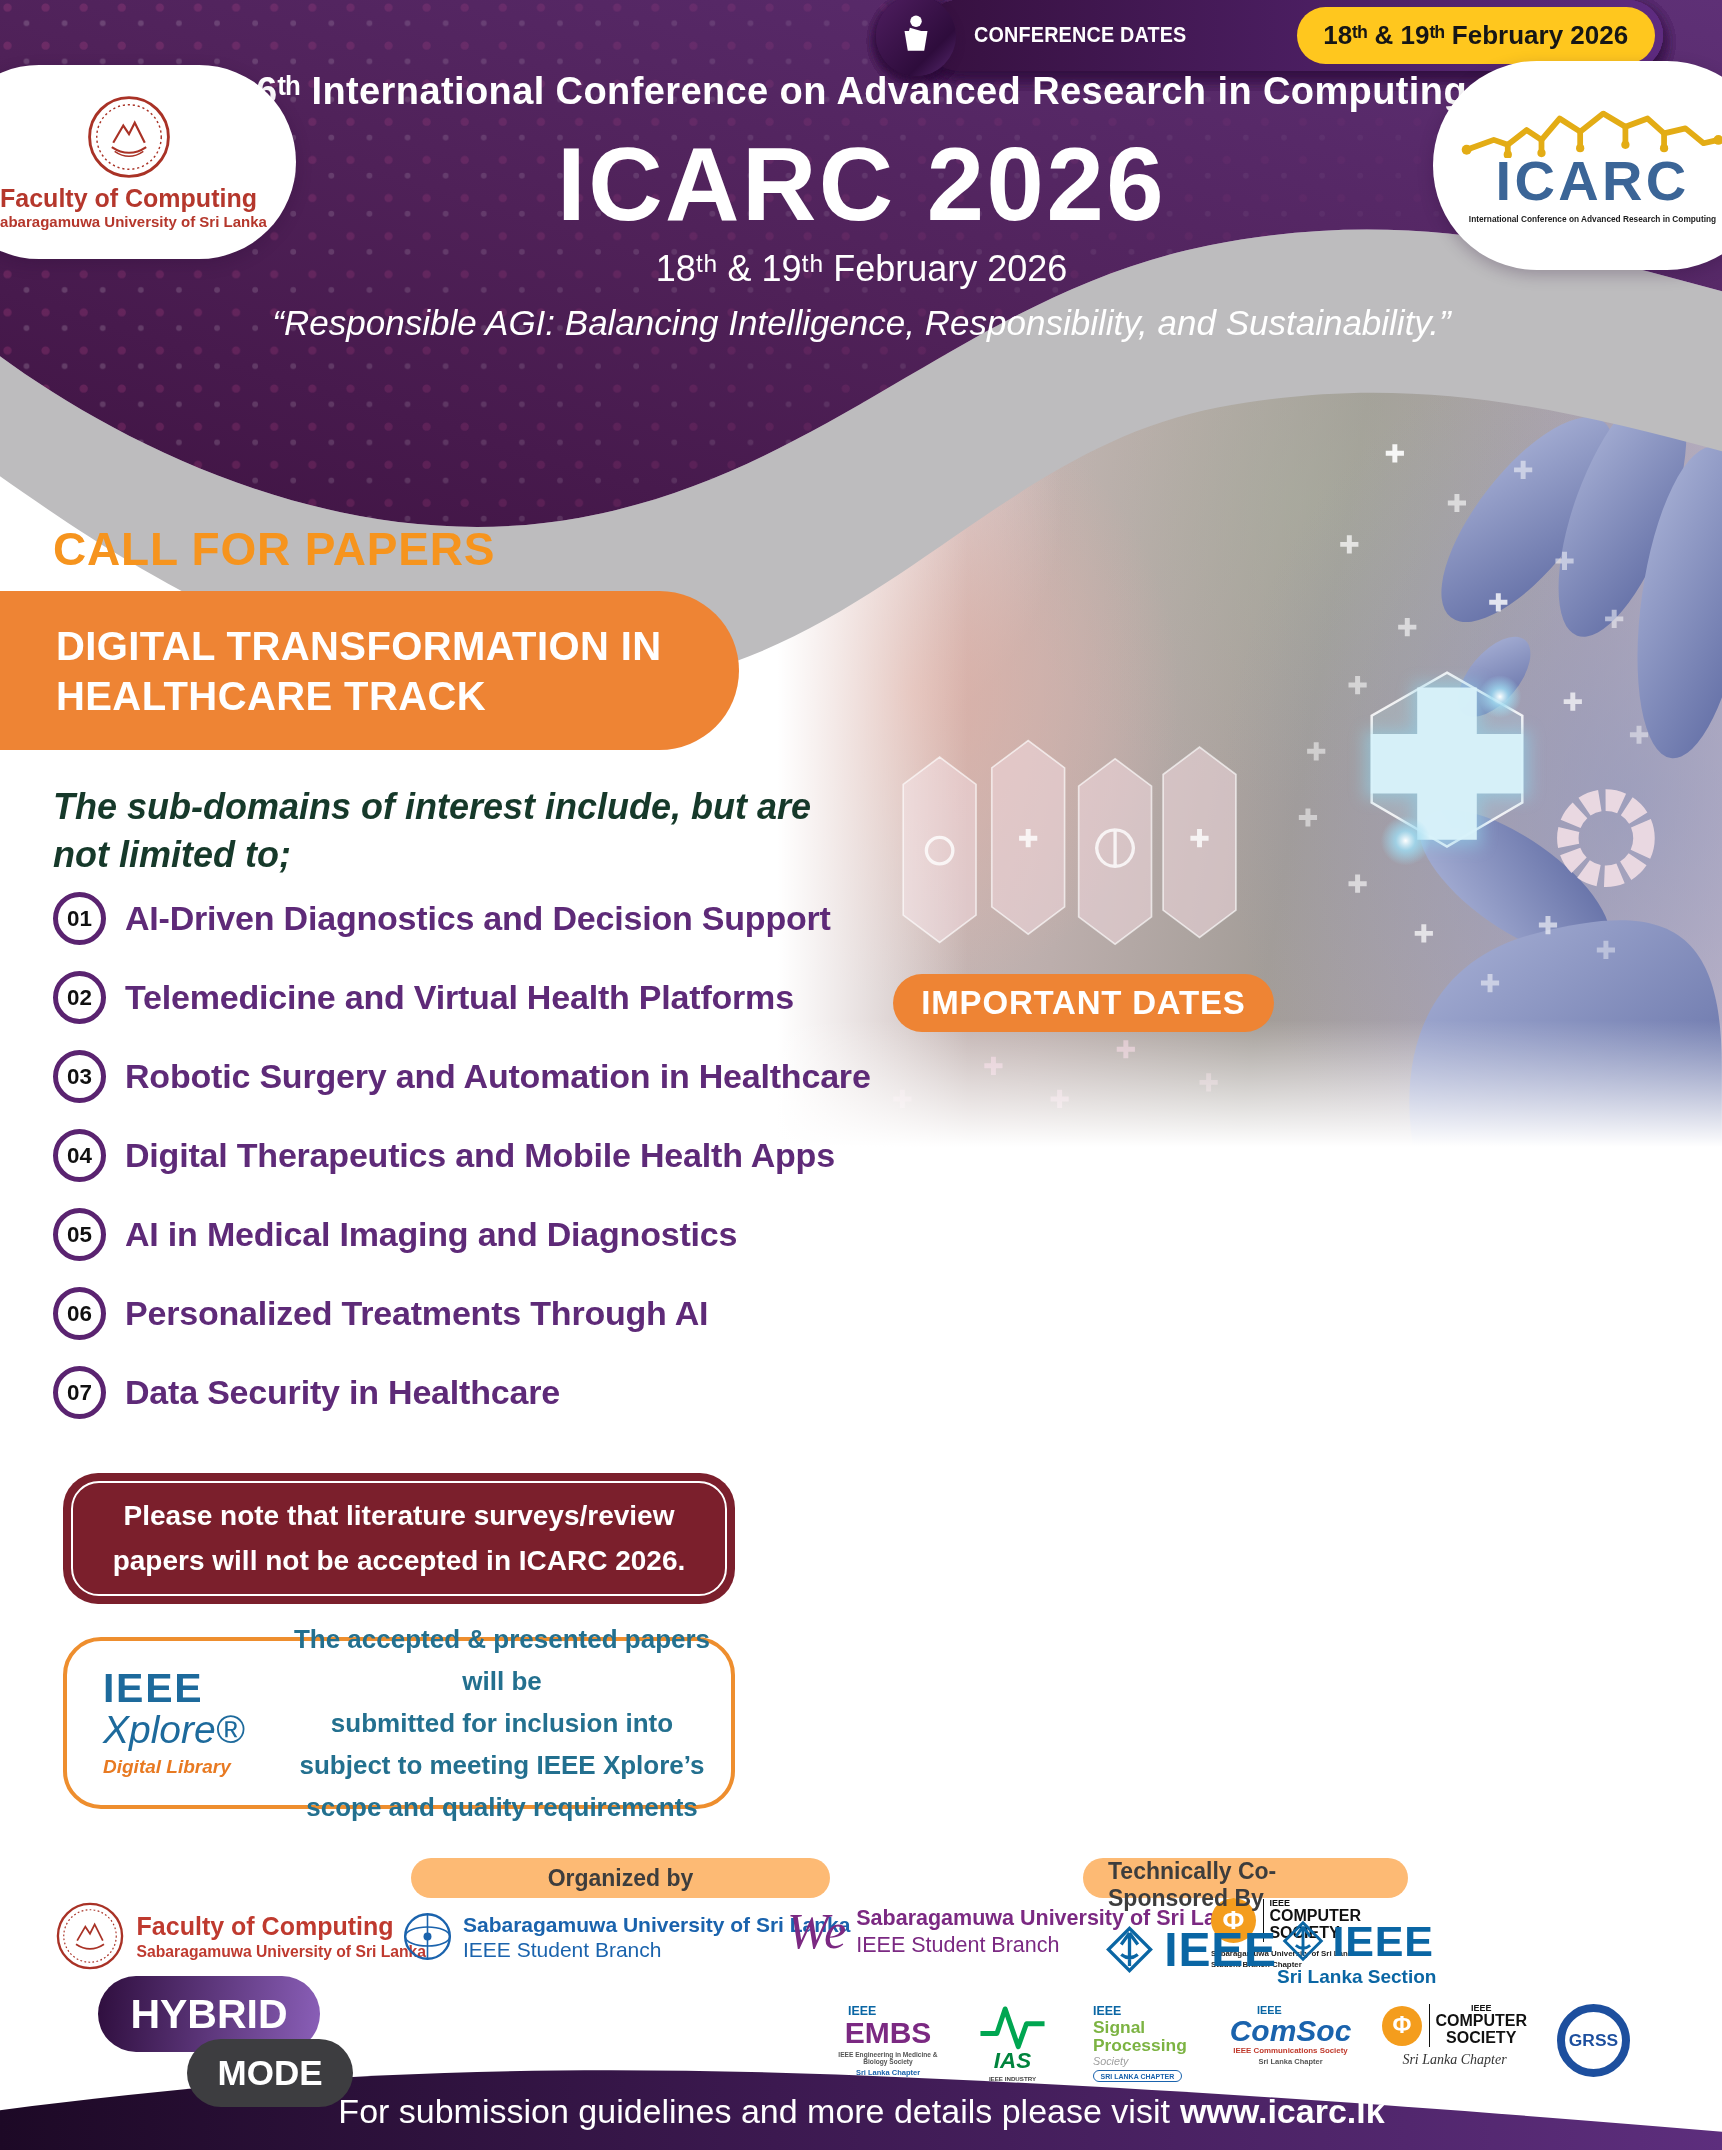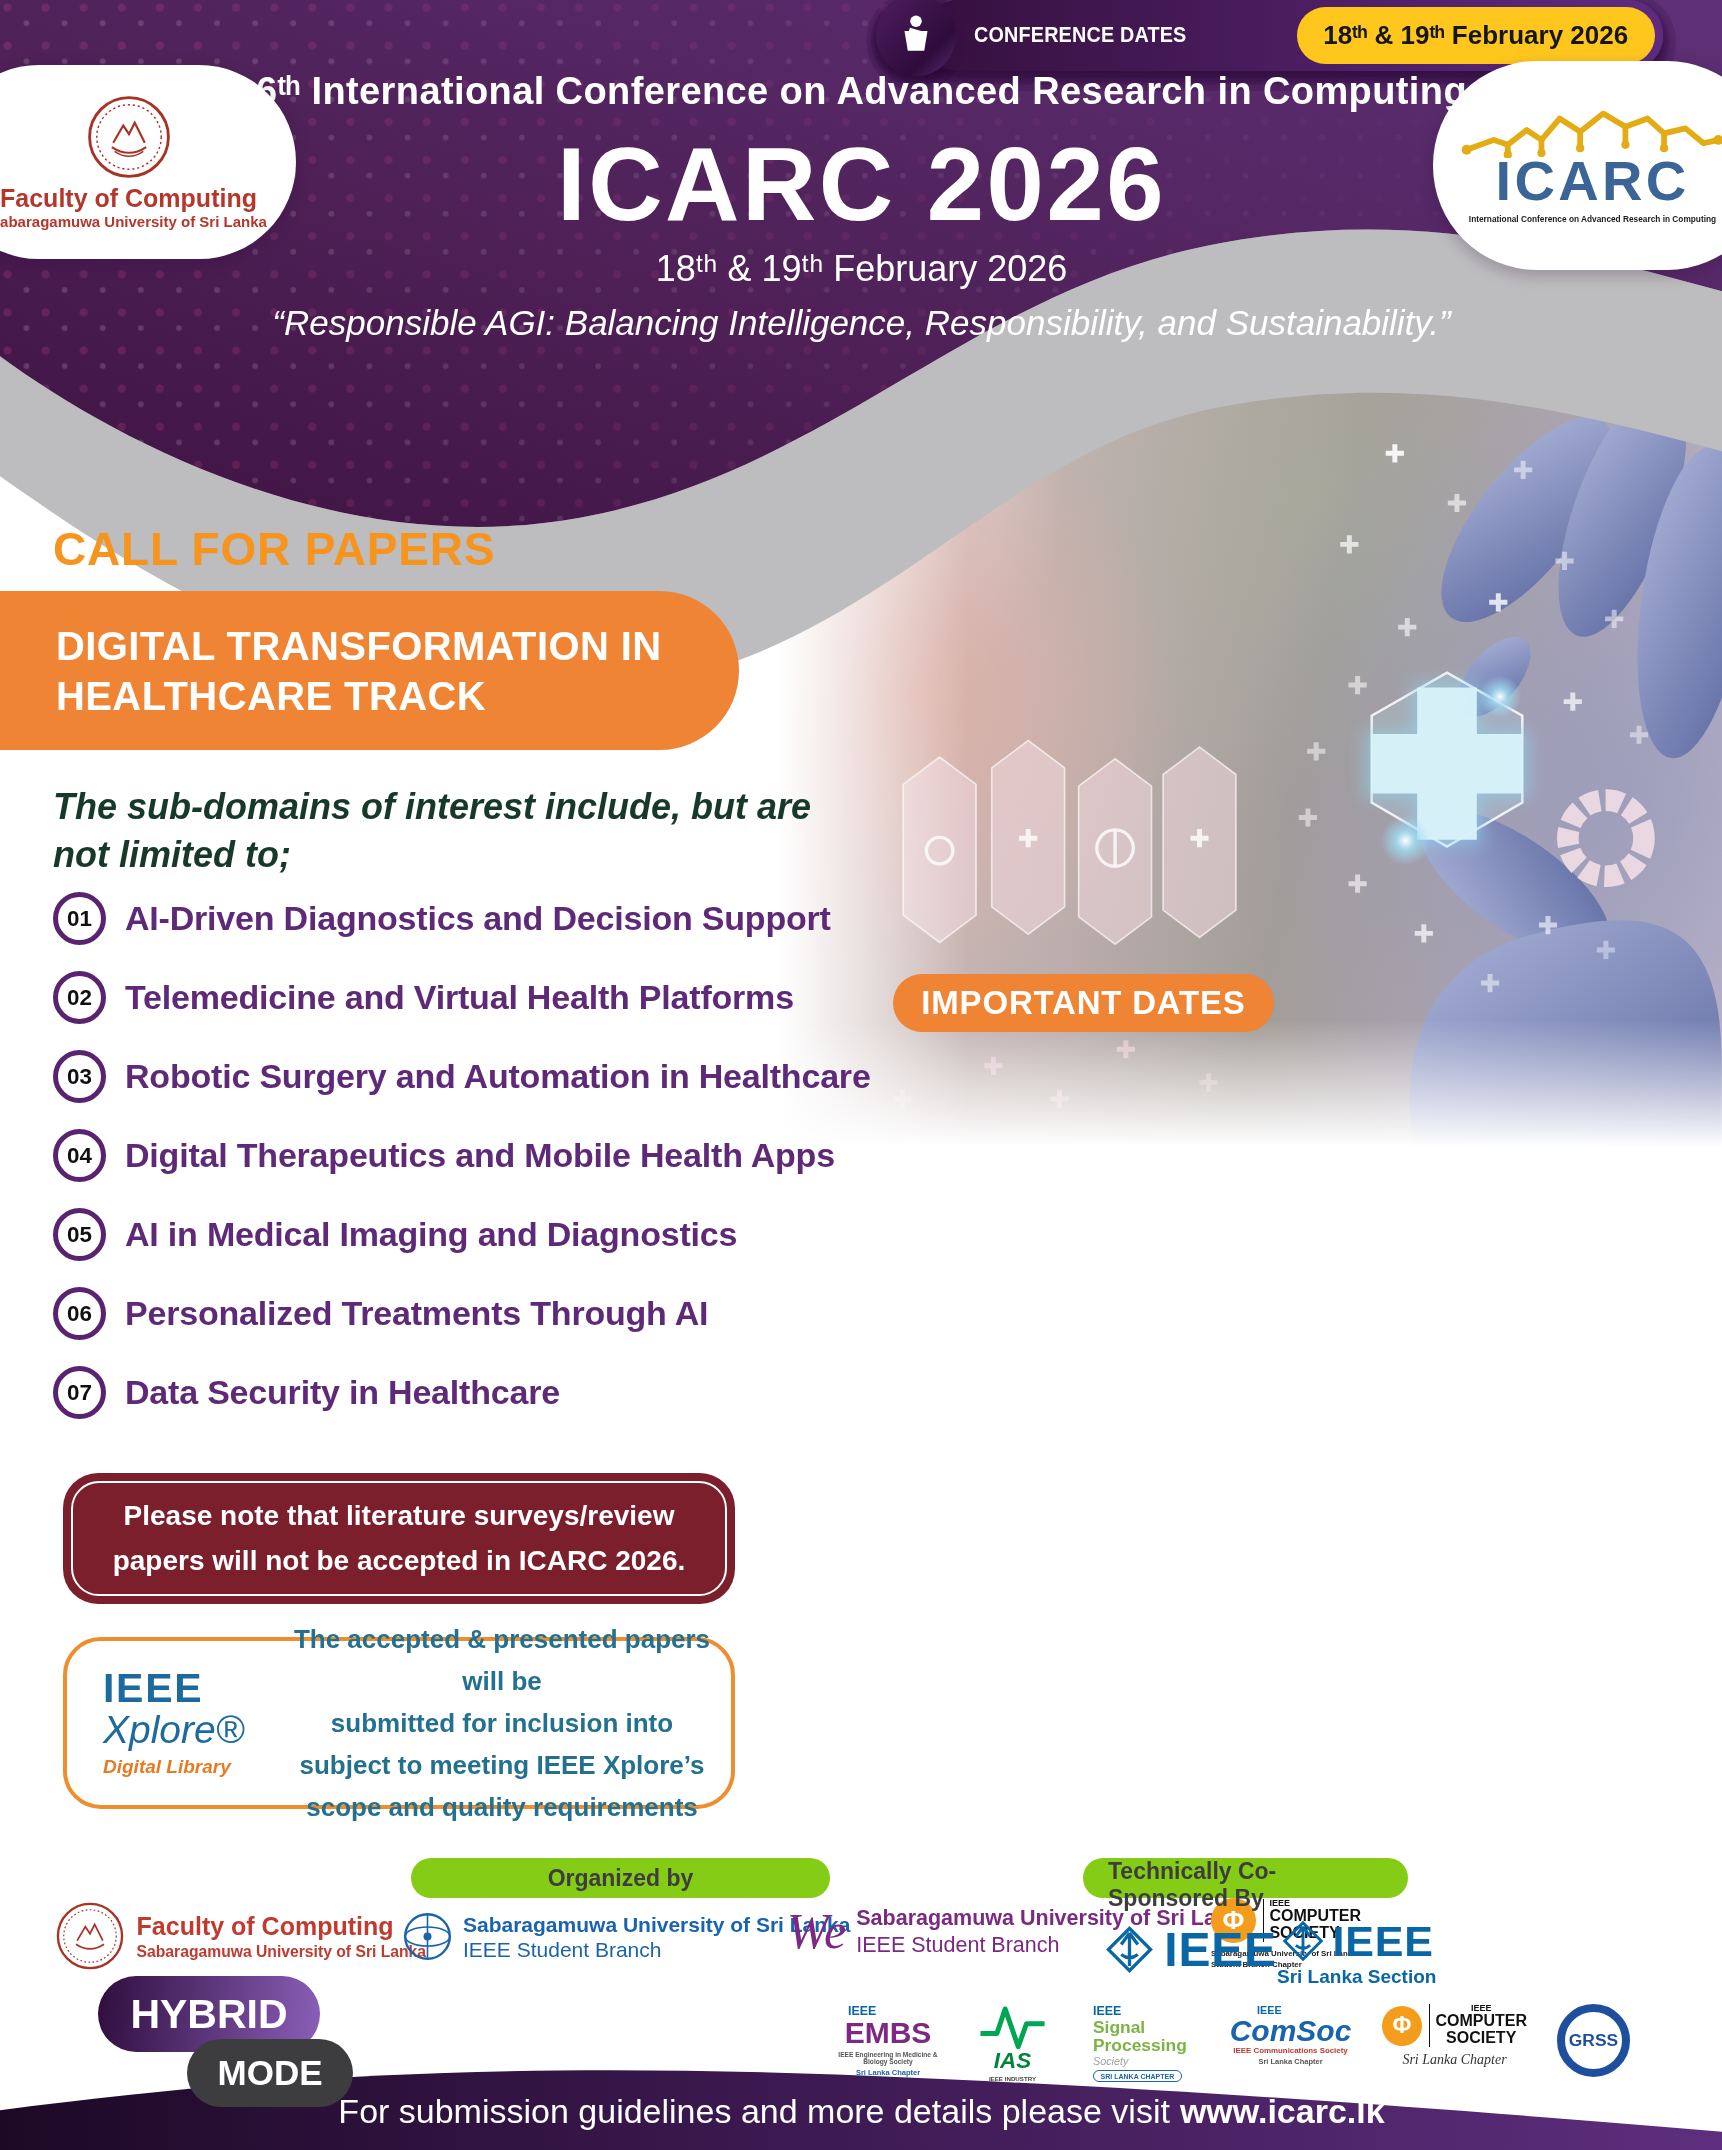--- a/index.html
+++ b/index.html
@@ -88,21 +88,21 @@
     background:linear-gradient(135deg,#4f1e60,#2e0c3c 70%,#5a2a72);display:grid;place-items:center;
     box-shadow:0 5px 10px rgba(46,13,58,.3)}
   .dr-label{position:absolute;left:98px;top:0;bottom:0;display:flex;align-items:center;color:#fff;
     font-weight:700;font-size:21.5px;letter-spacing:0.2px;white-space:nowrap;transform:scaleX(.92);
     transform-origin:left center}
   .dr-date{position:absolute;right:8.3px;top:6.6px;bottom:6.6px;display:flex;align-items:center;
     background:#ffc71e;border-radius:29px;padding:0 26.5px;color:#161616;font-size:26px;font-weight:700;
     white-space:nowrap}
 
   
-  .gpill{position:absolute;height:40px;background:#84cc16;border-radius:20px;display:grid;
+  .gpill{position:absolute;height:40px;background:#fdba74;border-radius:20px;display:grid;
     place-items:center;color:#3d3d3d;font-size:23px;font-weight:700;z-index:5;padding:0 25px}
   .org-pill{left:411px;top:1858px;width:419px}
   .sp-pill{left:1083px;top:1858px;width:325px}
 
   .lg{position:absolute;z-index:5;display:flex;align-items:center}
   .lg-fac{left:55px;top:1901px;gap:11.6px}
   .lg-fac .t1{font-size:25px;font-weight:800;color:#bf3a2f;line-height:1.25}
   .lg-fac .t2{font-size:15.7px;font-weight:600;color:#bf3a2f}
   .lg-sb{left:402px;top:1911px;gap:10px}
   .lg-sb .t1{font-size:21px;font-weight:800;color:#1a63ad;line-height:1.3}

